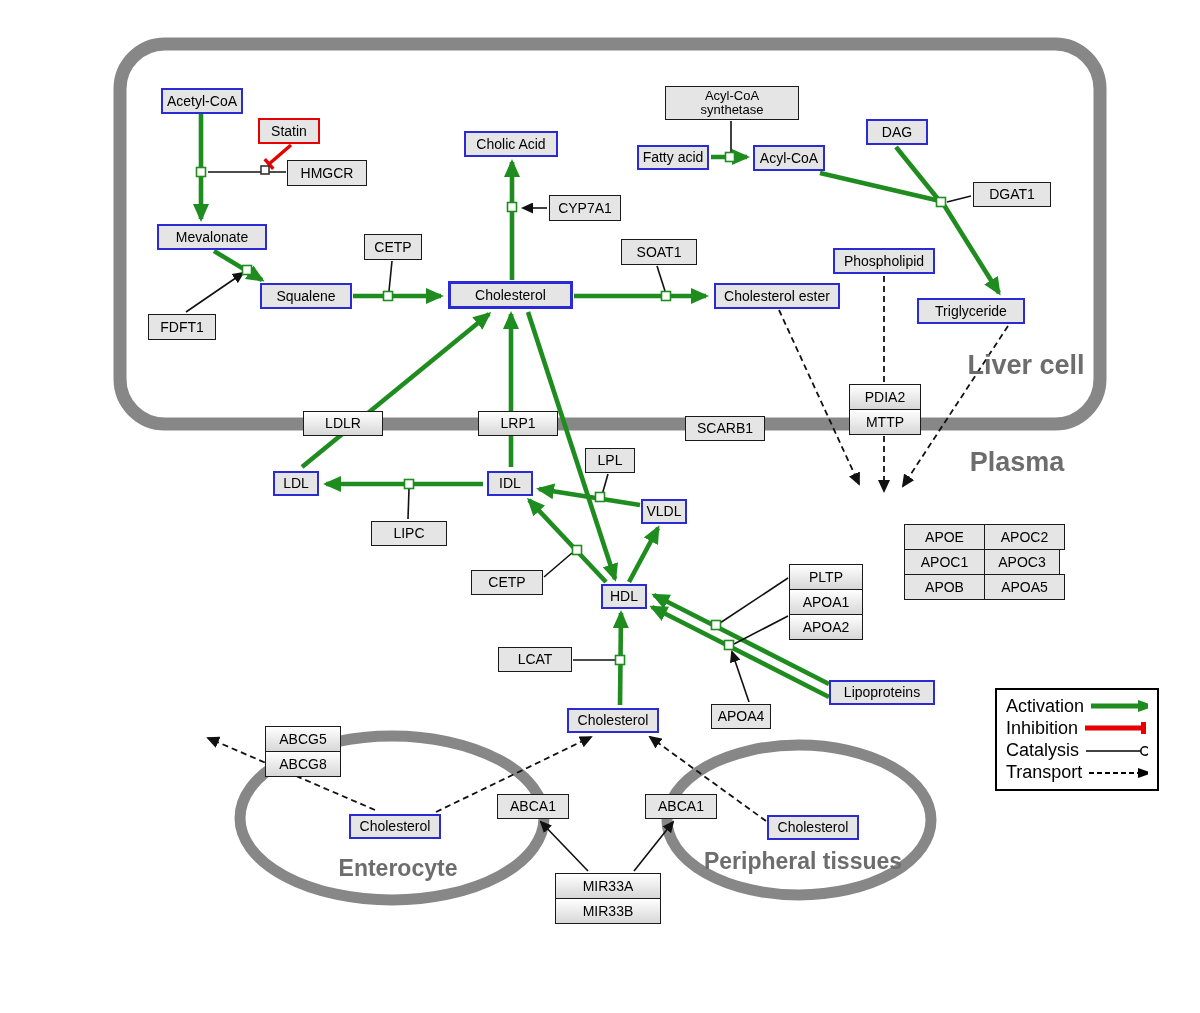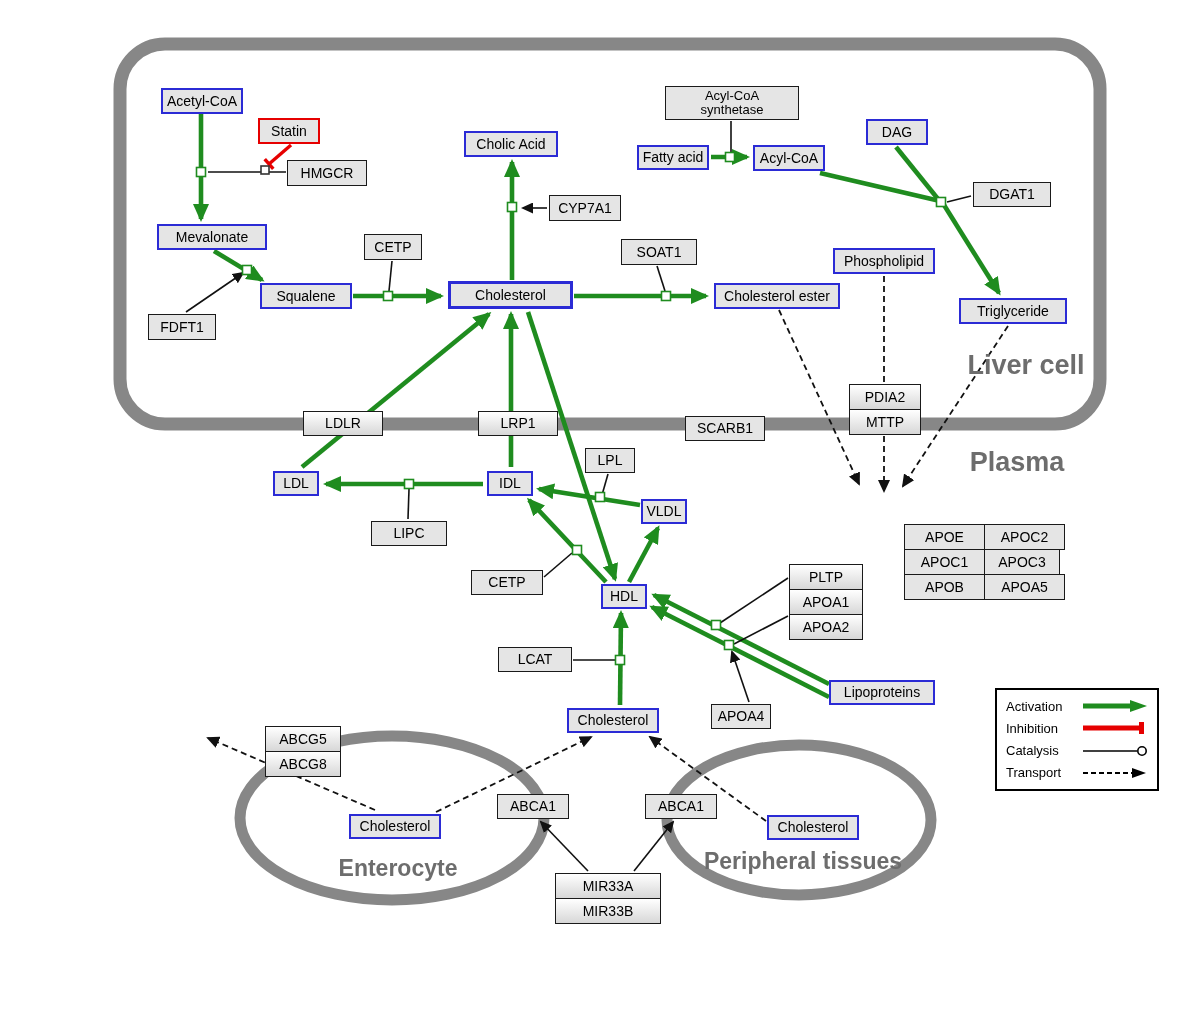--- a/index.html
+++ b/index.html
@@ -10,21 +10,21 @@
       background:#e5e5e5;border:1.6px solid #1a1a1a;font-size:14px;line-height:1.05;text-align:center;
       color:#000;z-index:2;white-space:nowrap;}
   .bx.blue{border:2.2px solid #2b2bd5;}
   .bx.thick{border-width:3px;}
   .bx.red{border:2.2px solid #e60000;}
   .bx.shaded{background:linear-gradient(#ffffff,#d7d7d7);}
   .bx.twoline{flex-direction:column;font-size:13px;white-space:nowrap;}
   .rl{position:absolute;z-index:2;font-weight:bold;color:#6d6d6d;text-align:center;}
   .legend{position:absolute;z-index:3;border:2.5px solid #000;background:#fff;box-sizing:border-box;
           display:flex;flex-direction:column;justify-content:space-around;padding:5px 9px;}
-  .lr{display:flex;align-items:center;justify-content:space-between;font-size:13px;color:#000;gap:6px;}
+  .lr{display:flex;align-items:center;justify-content:space-between;font-size:18px;color:#000;gap:6px;}
   .lr span{flex:0 0 auto;}
 </style>
 </head>
 <body>
 
 <div class="stage">
 
 <svg class="wire" width="1200" height="1013" viewBox="0 0 1200 1013">
   <defs>
     <marker id="mg" markerUnits="userSpaceOnUse" markerWidth="18" markerHeight="16" refX="15" refY="8" orient="auto">
@@ -131,21 +131,21 @@
 <div class="bx blue" style="left:714px;top:283px;width:126px;height:26px">Cholesterol ester</div>
 <div class="bx twoline" style="left:665px;top:86px;width:134px;height:34px">
   <span>Acyl-CoA</span>
   <span>synthetase</span>
 </div>
 <div class="bx blue" style="left:637px;top:145px;width:72px;height:25px">Fatty acid</div>
 <div class="bx blue" style="left:753px;top:145px;width:72px;height:26px">Acyl-CoA</div>
 <div class="bx blue" style="left:866px;top:119px;width:62px;height:26px">DAG</div>
 <div class="bx" style="left:973px;top:182px;width:78px;height:25px">DGAT1</div>
 <div class="bx blue" style="left:833px;top:248px;width:102px;height:26px">Phospholipid</div>
-<div class="bx blue" style="left:959px;top:298px;width:108px;height:26px">Triglyceride</div>
+<div class="bx blue" style="left:917px;top:298px;width:108px;height:26px">Triglyceride</div>
 
 <div class="bx shaded" style="left:303px;top:411px;width:80px;height:25px">LDLR</div>
 <div class="bx shaded" style="left:478px;top:411px;width:80px;height:25px">LRP1</div>
 <div class="bx" style="left:685px;top:416px;width:80px;height:25px">SCARB1</div>
 <div class="bx shaded" style="left:849px;top:384px;width:72px;height:26px">PDIA2</div>
 <div class="bx shaded" style="left:849px;top:409px;width:72px;height:26px">MTTP</div>
 
 <div class="bx blue" style="left:273px;top:471px;width:46px;height:25px">LDL</div>
 <div class="bx blue" style="left:487px;top:471px;width:46px;height:25px">IDL</div>
 <div class="bx" style="left:371px;top:521px;width:76px;height:25px">LIPC</div>

